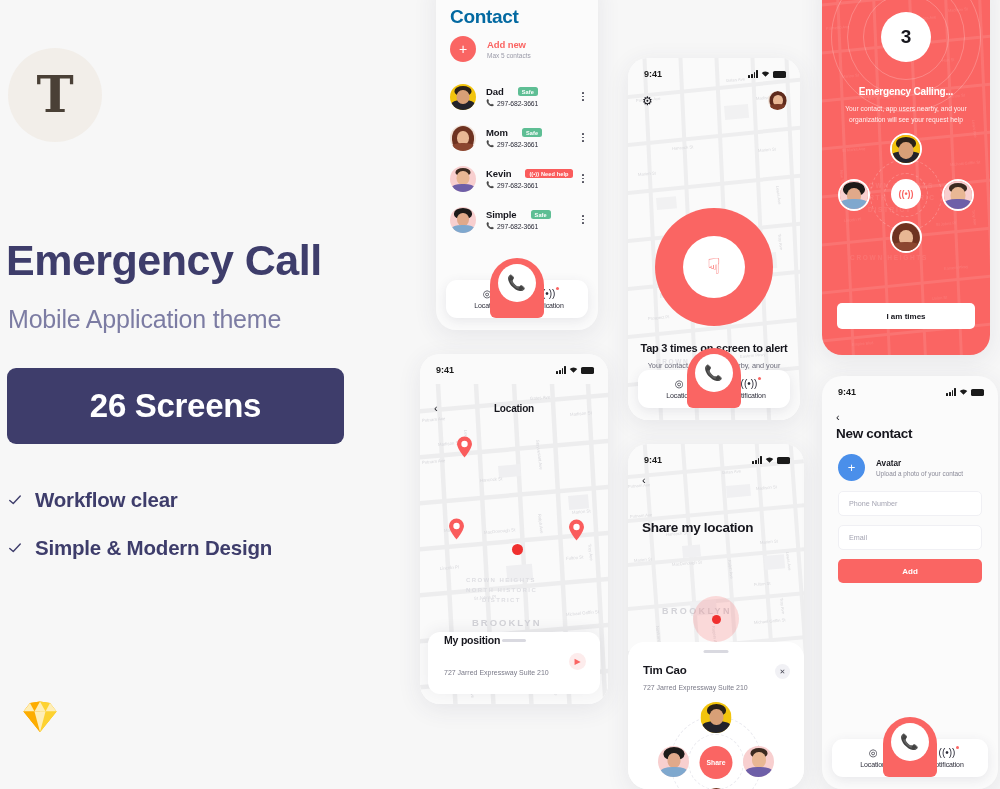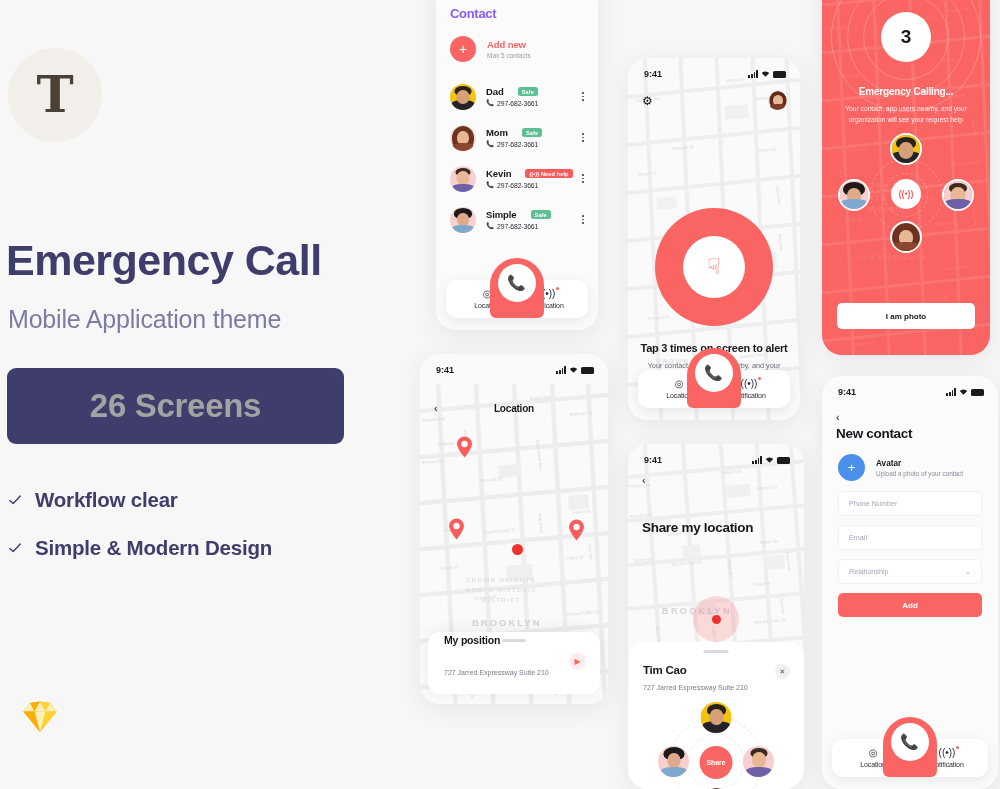--- a/index.html
+++ b/index.html
@@ -27,21 +27,21 @@
   }
   .promo-sub {
     position: absolute; left: 8px; top: 305px; width: 380px;
     font-size: 25px; font-weight: 400; color: #7C7CA3; letter-spacing: -0.2px;
   }
   .screens-badge {
     position: absolute; left: 7px; top: 368px; width: 337px; height: 76px;
     background: #3E3D6B; border-radius: 9px;
     display: flex; align-items: center; justify-content: center;
   }
-  .screens-badge span { font-size: 33px; font-weight: 700; color: #a3a3a3; letter-spacing: -0.3px; }
+  .screens-badge span { font-size: 33px; font-weight: 700; color: #ffffff; letter-spacing: -0.3px; }
 
   .feature-list { position: absolute; left: 8px; top: 476px; width: 390px; }
   .feature-row { display: flex; align-items: center; height: 48px; gap: 13px; }
   .check-mark { width: 14px; height: 14px; color: #3E3D6B; flex: 0 0 auto; display:block; }
   .feature-text { font-size: 20.5px; font-weight: 700; color: #3E3D6B; letter-spacing: -0.2px; }
 
   .sketch-row { position: absolute; left: 22px; top: 700px; display: flex; align-items: center; gap: 14px; }
   .sketch-name { font-size: 33px; font-weight: 400; color: #111111; letter-spacing: -0.5px; }
 
   
@@ -84,21 +84,21 @@
     display: flex; align-items: flex-start; justify-content: center; padding-top: 6px;
   }
   .sos-inner {
     width: 38px; height: 38px; border-radius: 50%; background: #fff;
     display: flex; align-items: center; justify-content: center;
     font-size: 15px; color: #FA6563;
   }
 
   
   #phone-contact { left: 436px; top: -26px; width: 162px; height: 356px; }
-  .contact-title { position: absolute; left: 14px; top: 32px; font-size: 13px; font-weight: 700; color: #8b5cf6; letter-spacing: -0.3px; }
+  .contact-title { position: absolute; left: 14px; top: 32px; font-size: 19px; font-weight: 700; color: #0369a1; letter-spacing: -0.3px; }
   .addnew-row { position: absolute; left: 14px; top: 62px; display: flex; align-items: center; gap: 11px; }
   .addnew-circle {
     width: 26px; height: 26px; border-radius: 50%; background: #FA6563;
     display: flex; align-items: center; justify-content: center;
     color: #fff; font-size: 14px; line-height: 1; font-weight: 300;
   }
   .addnew-txt .t1 { font-size: 9.5px; font-weight: 700; color: #FA6563; letter-spacing: -0.1px; }
   .addnew-txt .t2 { font-size: 6.5px; color: #9A9AA8; margin-top: 1.5px; }
 
   .clist { position: absolute; left: 14px; top: 102px; right: 10px; }
@@ -583,21 +583,21 @@
       <div class="cl-av" style="left:50%;top:88px;transform:translateX(-50%);">
         <div class="av" style="background:#F0E2D8">
           <div class="hair" style="top:0;width:28px;height:30px;background:#6E3220"></div>
           <div class="face" style="top:7px;width:14px;height:16px;background:#E8B794"></div>
           <div class="body" style="width:28px;height:9px;background:#8C4630"></div>
         </div>
       </div>
       <div class="cl-center">((•))</div>
     </div>
 
-    <div class="safe-btn">I am photo</div>
+    <div class="safe-btn">I am times</div>
   </div>
 
   <div class="phone" id="phone-location">
     <div class="map-bg">
       <svg width="188" height="350" viewBox="0 0 188 350">
         <rect width="188" height="350" fill="#FAFAFA"></rect>
         <g stroke="#EDEDEE" stroke-width="4.5" fill="none">
           <path d="M-10 58 L200 40"></path>
             <path d="M-10 104 L200 86"></path>
             <path d="M-10 150 L200 132"></path>
@@ -830,24 +830,20 @@
       </div>
     </div>
 
     <div class="nc-fields">
       <div class="nc-input">
         <span>Phone Number</span>
       </div>
       <div class="nc-input">
         <span>Email</span>
       </div>
-      <div class="nc-input">
-        <span>Relationship</span>
-        <span class="nc-chev">⌄</span>
-      </div>
       <div class="nc-add">Add</div>
     </div>
 
     <div class="tabbar">
       <div class="tab-item">
         <div class="tab-glyph">◎</div>
         <div class="tab-label">Location</div>
       </div>
       <div class="tab-item">
         <div class="tab-glyph">((•))<span class="tab-dot"></span></div>

